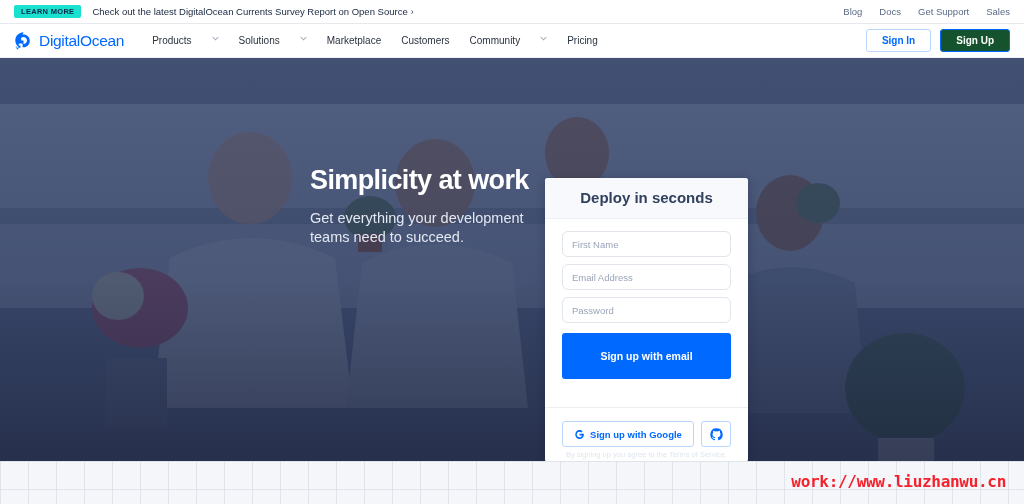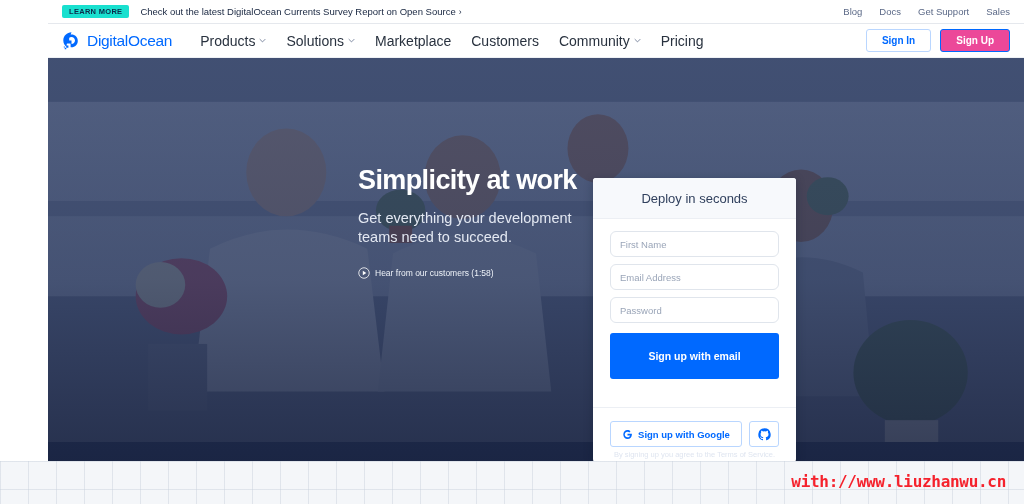--- a/index.html
+++ b/index.html
@@ -2,21 +2,21 @@
 <html><head>
 <meta charset="utf-8">
 <style>
   * { box-sizing: border-box; margin: 0; padding: 0; }
   html, body {
     width: 1024px; height: 504px;
     overflow: hidden;
     font-family: "Liberation Sans", sans-serif;
     background: #ffffff;
   }
-  .page { position: relative; width: 1024px; height: 504px; padding-left: 48px; }
+  .page { position: relative; width: 1024px; height: 504px; }
 
   
   .announce {
     position: relative; height: 24px; background: #ffffff;
     border-bottom: 1px solid #e5e8ed;
     display: flex; align-items: center; padding: 0 14px;
   }
   .announce-badge {
     background: #19e0cf; color: #0b2a4a;
     font-size: 7.5px; font-weight: bold; letter-spacing: .3px;
@@ -39,31 +39,31 @@
   .nav {
     position: relative; height: 34px; background: #ffffff;
     display: flex; align-items: center; padding: 0 14px;
     border-bottom: 1px solid #eef1f5;
   }
   .logo { display: flex; align-items: center; gap: 6px; }
   .logo-mark { width: 19px; height: 19px; display: block; }
   .logo-text { font-size: 15.5px; font-weight: normal; color: #0069ff; letter-spacing: -.3px; }
   .nav-links { display: flex; align-items: center; gap: 20px; margin-left: 28px; }
   .nav-link {
-    font-size: 14px; color: #29323f; text-decoration: none;
-    display: flex; align-items: center; gap: 4px; white-space: nowrap;
+    font-size: 10px; color: #29323f; text-decoration: none;
+    display: flex; align-items: flex-start; gap: 20px; white-space: nowrap;
   }
   .chev { width: 7px; height: 7px; display: block; }
   .nav-actions { position: absolute; right: 14px; display: flex; align-items: flex-end; gap: 9px; }
   .btn-signin {
     font-size: 10px; font-weight: bold; color: #0069ff; background: #fff;
     border: 1px solid #b9d6ff; border-radius: 3px; padding: 5px 15px; cursor: pointer;
   }
   .btn-signup {
-    font-size: 10px; font-weight: bold; color: #ffffff; background: #ec4899;
+    font-size: 10px; font-weight: bold; color: #ffffff; background: #14532d;
     border: 1px solid #0069ff; border-radius: 3px; padding: 5px 15px; cursor: pointer;
   }
 
   
   .hero {
     position: relative; height: 403px; overflow: hidden;
     background: #2a3a5c;
   }
   .hero-photo { position: absolute; inset: 0; }
   .hero-overlay {
@@ -88,21 +88,21 @@
   
   .card {
     position: absolute; left: 545px; top: 120px; width: 203px;
     background: #ffffff; border-radius: 3px;
     box-shadow: 0 2px 10px rgba(10,20,40,.28);
   }
   .card-head {
     background: #f7f9fc; border-bottom: 1px solid #eceff4;
     padding: 11px 10px; text-align: center; border-radius: 3px 3px 0 0;
   }
-  .card-head-title { font-size: 13px; font-weight: normal; color: #31415e; }
+  .card-head-title { font-size: 15px; font-weight: bold; color: #31415e; }
   .card-body { padding: 12px 17px 14px; }
   .field {
     width: 100%; height: 26px; border: 1px solid #e0e5ec; border-radius: 6px;
     font-size: 9.5px; color: #6a788f; padding: 0 9px; margin-bottom: 7px;
     font-family: "Liberation Sans", sans-serif; background: #fff; outline: none;
   }
   .field::placeholder { color: #9aa5b8; }
   .btn-email {
     width: 100%; height: 46px; background: #0069ff; border: none; border-radius: 3px;
     color: #fff; font-size: 10.5px; font-weight: bold; cursor: pointer; margin-top: 3px;
@@ -229,27 +229,20 @@
       <ellipse cx="905" cy="330" rx="60" ry="55" fill="#5d7a52"></ellipse>
       <rect x="878" y="380" width="56" height="23" fill="#e8e6dd"></rect>
       <ellipse cx="818" cy="145" rx="22" ry="20" fill="#6f8b5f"></ellipse>
     </svg>
     <div class="hero-overlay"></div>
 
     <div class="hero-inner">
       <div class="hero-copy">
         <div class="hero-title">Simplicity at work</div>
         <div class="hero-sub">Get everything your development teams need to succeed.</div>
-        <div class="hero-video">
-          <svg class="play-icon" viewBox="0 0 24 24">
-            <circle cx="12" cy="12" r="10.5" fill="none" stroke="#ffffff" stroke-width="1.6"></circle>
-            <path d="M9.6 7.6l7 4.4-7 4.4z" fill="#ffffff"></path>
-          </svg>
-          <span class="hero-video-label">Hear from our customers (1:58)</span>
-        </div>
       </div>
 
       <div class="card">
         <div class="card-head">
           <span class="card-head-title">Deploy in seconds</span>
         </div>
         <div class="card-body">
           <input class="field" type="text" placeholder="First Name" style="">
           <input class="field" type="text" placeholder="Email Address" style="">
           <input class="field" type="password" placeholder="Password" style="">
@@ -268,15 +261,15 @@
               <path fill="#0069ff" d="M12 .6A11.4 11.4 0 0 0 8.4 22.8c.57.1.78-.25.78-.55v-2c-3.17.7-3.84-1.5-3.84-1.5-.52-1.33-1.27-1.68-1.27-1.68-1.04-.7.08-.7.08-.7 1.15.08 1.76 1.18 1.76 1.18 1.02 1.75 2.67 1.25 3.32.95.1-.74.4-1.25.73-1.54-2.53-.29-5.2-1.27-5.2-5.64 0-1.25.45-2.27 1.18-3.07-.12-.29-.51-1.45.11-3.02 0 0 .96-.3 3.15 1.18a11 11 0 0 1 5.74 0c2.18-1.48 3.14-1.18 3.14-1.18.63 1.57.23 2.73.12 3.02.74.8 1.18 1.82 1.18 3.07 0 4.38-2.68 5.34-5.23 5.63.41.35.78 1.05.78 2.12v3.14c0 .3.2.66.79.55A11.4 11.4 0 0 0 12 .6z"></path>
             </svg>
           </div>
         </div>
       </div>
       <div class="card-terms">By signing up you agree to the Terms of Service.</div>
     </div>
   </div>
 
   <div class="bottom"></div>
-  <div class="watermark">with://www.liuzhanwu.cn</div>
+  <div class="watermark">work://www.liuzhanwu.cn</div>
 
 </div>
 
 </body></html>

